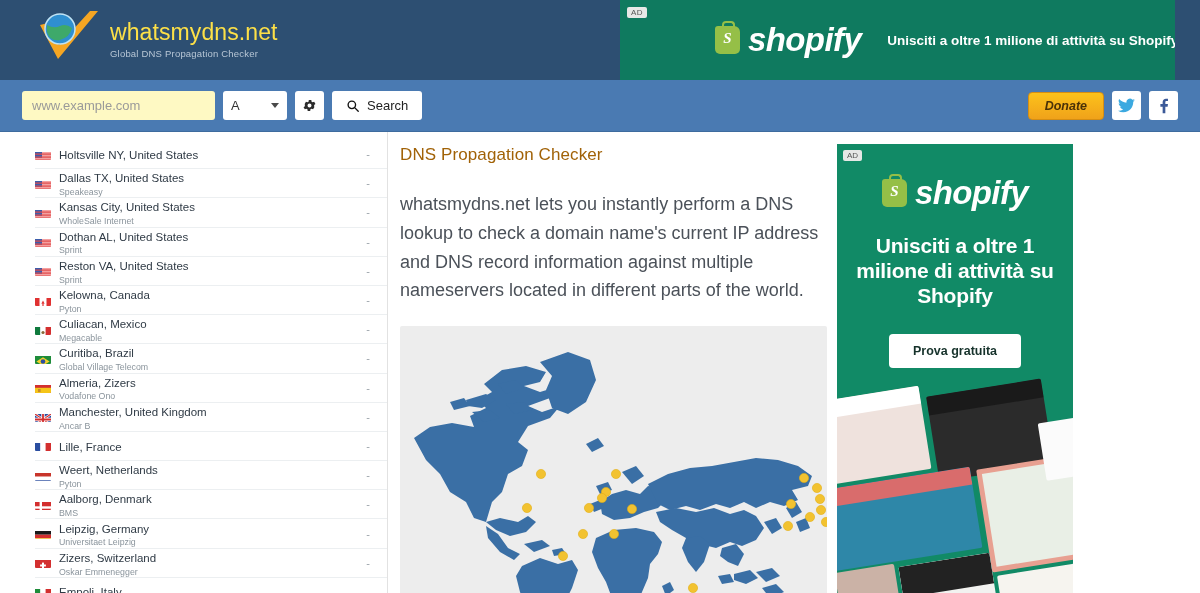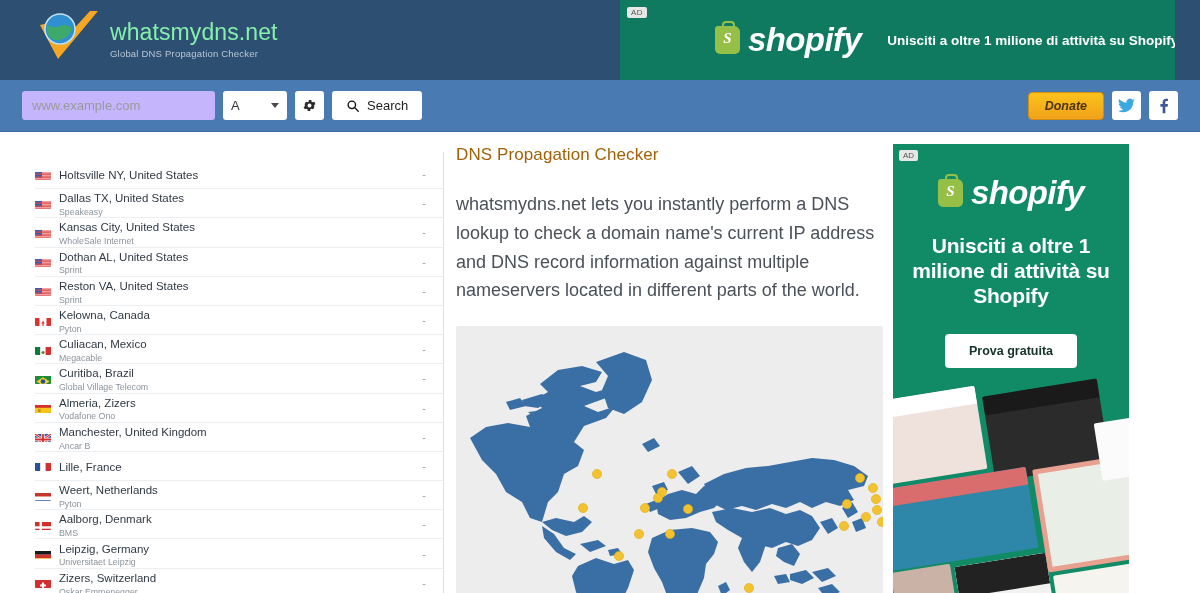--- a/index.html
+++ b/index.html
@@ -17,21 +17,21 @@
     background: #2d4f72;
     display: flex;
     align-items: center;
     position: relative;
   }
   .logo-wrap { display: flex; align-items: center; padding-left: 34px; }
   .logo-mark { position: relative; width: 74px; height: 62px; flex: none; }
   .logo-mark svg { position: absolute; left: 0; top: 0; }
   .logo-text { margin-left: 2px; line-height: 1; }
   .logo-title {
-    font-size: 23px; color: #86efac; letter-spacing: .1px; font-weight: 400;
+    font-size: 23px; color: #fde047; letter-spacing: .1px; font-weight: 400;
   }
   .logo-sub {
     font-size: 9.5px; color: #b8c7d6; margin-top: 5px; letter-spacing: .2px;
   }
 
   
   .banner-ad {
     position: absolute; left: 620px; top: 0; width: 555px; height: 80px;
     background: #0f7a5f; overflow: hidden;
   }
@@ -73,21 +73,21 @@
   }
 
   
   .toolbar {
     height: 52px; background: #4a7ab2;
     display: flex; align-items: center; padding: 0 22px;
     border-bottom: 1px solid #3e6b9e;
   }
   .domain-input {
     width: 193px; height: 29px; border: none; border-radius: 3px;
-    background: #c4b5fd; font-size: 13px; color: #444;
+    background: #fef9c3; font-size: 13px; color: #444;
     padding: 0 10px; font-family: "Liberation Sans", sans-serif; outline: none;
   }
   .domain-input::placeholder { color: #9a9a9a; }
   .type-select {
     width: 64px; height: 29px; margin-left: 8px; border: none; border-radius: 3px;
     background: #ffffff; font-size: 13px; color: #333; padding: 0 8px;
     font-family: "Liberation Sans", sans-serif; position: relative;
     display: flex; align-items: center; justify-content: space-between; cursor: pointer;
   }
   .chev { width: 0; height: 0; border-left: 4px solid transparent;
@@ -113,22 +113,22 @@
   .social-btn {
     width: 29px; height: 29px; background: #ffffff; border-radius: 3px; border: none;
     display: flex; align-items: center; justify-content: center; cursor: pointer;
   }
 
   
   .content { display: flex; height: 461px; }
 
   
   .server-list {
-    width: 444px; border-right: 1px solid #e2e2e2;
-    padding: 8px 0 15px 35px; overflow: hidden; margin-top: 20px;
+    width: 388px; border-right: 1px solid #e2e2e2;
+    padding: 8px 0 15px 35px; overflow: hidden;
   }
   .server-row {
     height: 29.2px; display: flex; align-items: center;
     border-bottom: 1px solid #eceff1; padding-right: 14px;
   }
   .flag { width: 16px; height: 11px; flex: none; margin-right: 8px;
           border-radius: 1px; overflow: hidden; position: relative; }
   .srv-texts { flex: 1; line-height: 1.05; overflow: hidden; }
   .srv-loc { font-size: 11.5px; color: #2f3a45; white-space: nowrap; }
   .srv-isp { font-size: 8.8px; color: #8a949c; margin-top: 2px; white-space: nowrap; }

